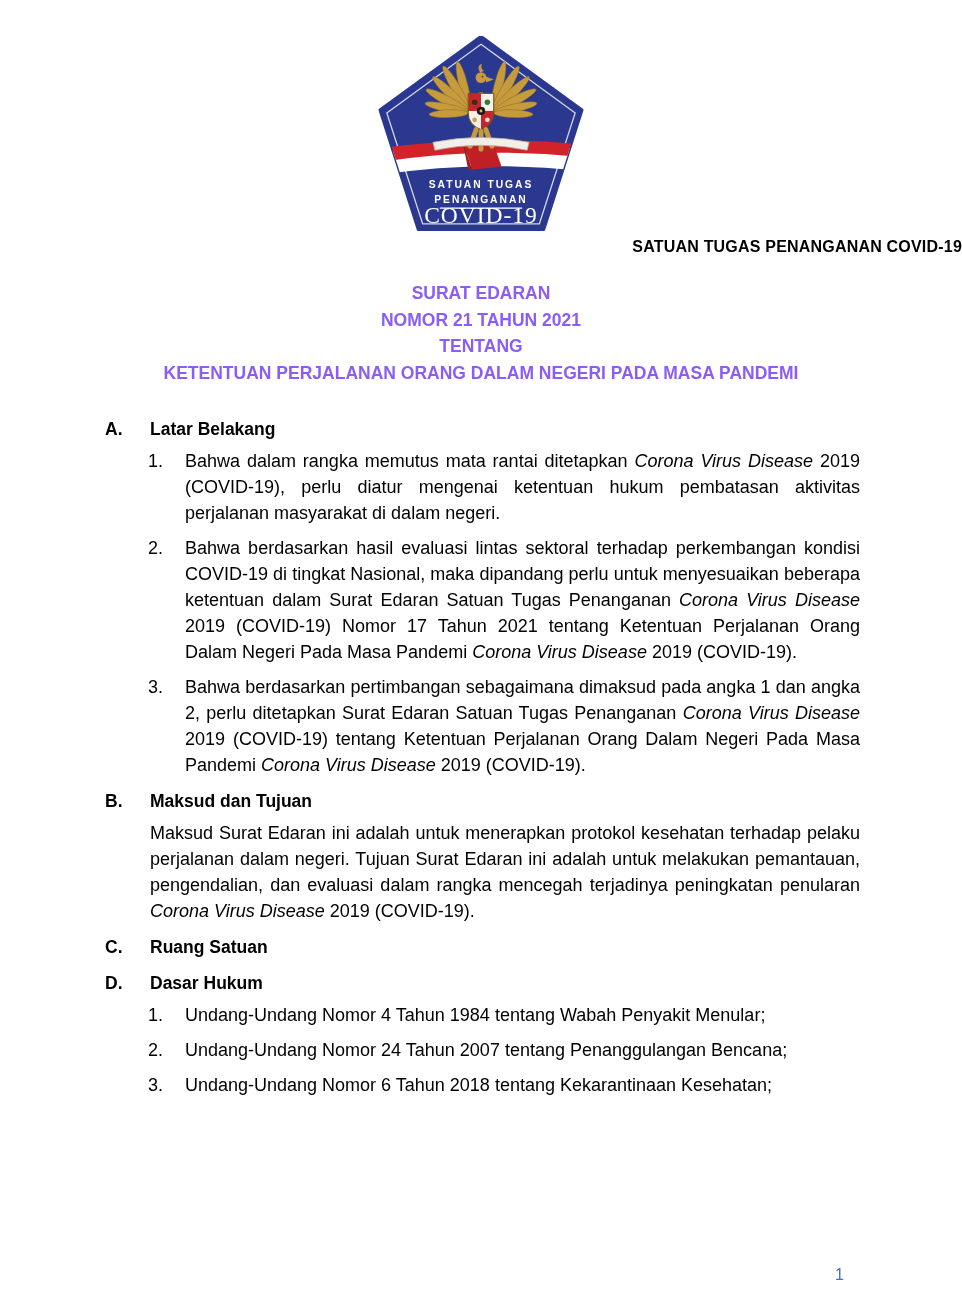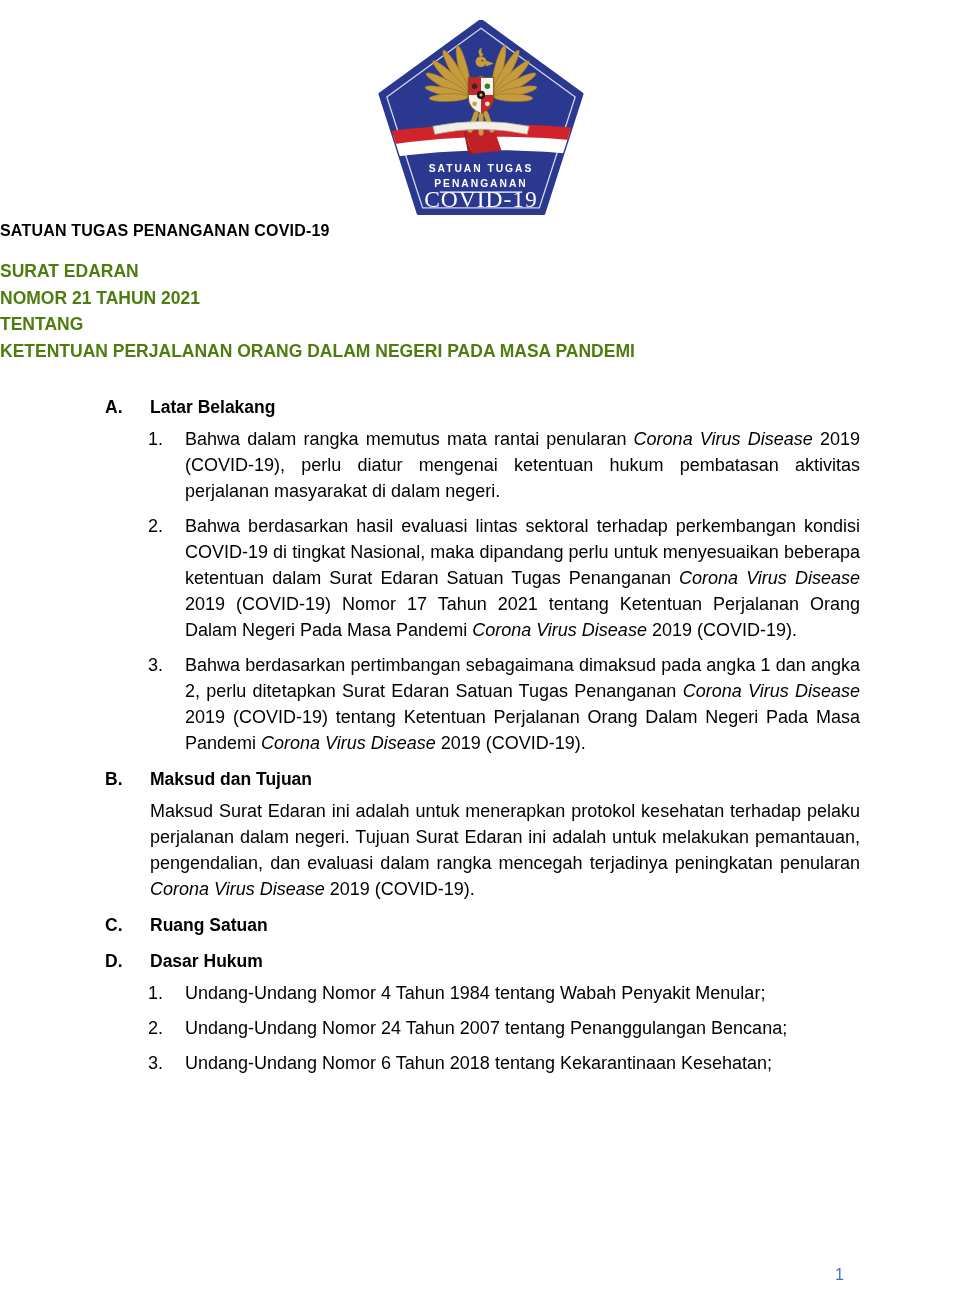--- a/index.html
+++ b/index.html
@@ -4,29 +4,29 @@
 <style>
   html,body { margin:0; padding:0; background:#ffffff; }
   .page {
     position:relative;
     width:962px; height:1296px;
     background:#ffffff;
     font-family:"Liberation Sans", sans-serif;
     color:#111111;
     overflow:hidden;
   }
-  .masthead { padding-top:20px; text-align:center; }
+  .masthead { padding-top:36px; text-align:center; }
   .logo-svg { width:206px; height:197px; display:block; margin:0 auto; }
   .logo-caption {
     font-size:16px; font-weight:700; margin-top:5px; letter-spacing:0.2px;
-    text-align:left; color:#000;
+    text-align:right; color:#000;
   }
   .title-block {
-    margin-top:18px; 
-    font-size:17.5px; font-weight:700; line-height:26.5px; color:#4d7c0f;
+    margin-top:24px; text-align:center;
+    font-size:17.5px; font-weight:700; line-height:26.5px; color:#8b5cf6;
   }
   .bi { font-style:italic; }
   main { margin:30px 102px 0 105px; font-size:18px; line-height:26px; color:#000; }
   .section { margin-top:10px; }
   .sec-head { display:flex; font-weight:700; font-size:17.5px; margin:0 0 6px 0; }
   .sec-letter { flex:0 0 45px; }
   .sec-title { flex:1; }
   .item { display:flex; margin:0 0 9px 43px; }
   .item-num { flex:0 0 37px; }
   .item-text { flex:1; margin:0; text-align:justify; }
@@ -138,21 +138,21 @@
 
   <main>
 
     <section class="section">
       <div class="sec-head">
         <span class="sec-letter">A.</span>
         <span class="sec-title">Latar Belakang</span>
       </div>
       <div class="item">
         <span class="item-num">1.</span>
-        <p class="item-text"><span>Bahwa dalam rangka memutus mata rantai penularan </span><i>Corona Virus Disease</i><span> 2019 (COVID-19), perlu diatur mengenai ketentuan hukum pembatasan aktivitas perjalanan masyarakat di dalam negeri.</span></p>
+        <p class="item-text"><span>Bahwa dalam rangka memutus mata rantai ditetapkan </span><i>Corona Virus Disease</i><span> 2019 (COVID-19), perlu diatur mengenai ketentuan hukum pembatasan aktivitas perjalanan masyarakat di dalam negeri.</span></p>
       </div>
       <div class="item">
         <span class="item-num">2.</span>
         <p class="item-text"><span>Bahwa berdasarkan hasil evaluasi lintas sektoral terhadap perkembangan kondisi COVID-19 di tingkat Nasional, maka dipandang perlu untuk menyesuaikan beberapa ketentuan dalam Surat Edaran Satuan Tugas Penanganan </span><i>Corona Virus Disease</i><span> 2019 (COVID-19) Nomor 17 Tahun 2021 tentang Ketentuan Perjalanan Orang Dalam Negeri Pada Masa Pandemi </span><i>Corona Virus Disease</i><span> 2019 (COVID-19).</span></p>
       </div>
       <div class="item">
         <span class="item-num">3.</span>
         <p class="item-text"><span>Bahwa berdasarkan pertimbangan sebagaimana dimaksud pada angka 1 dan angka 2, perlu ditetapkan Surat Edaran Satuan Tugas Penanganan </span><i>Corona Virus Disease</i><span> 2019 (COVID-19) tentang Ketentuan Perjalanan Orang Dalam Negeri Pada Masa Pandemi </span><i>Corona Virus Disease</i><span> 2019 (COVID-19).</span></p>
       </div>
     </section>

